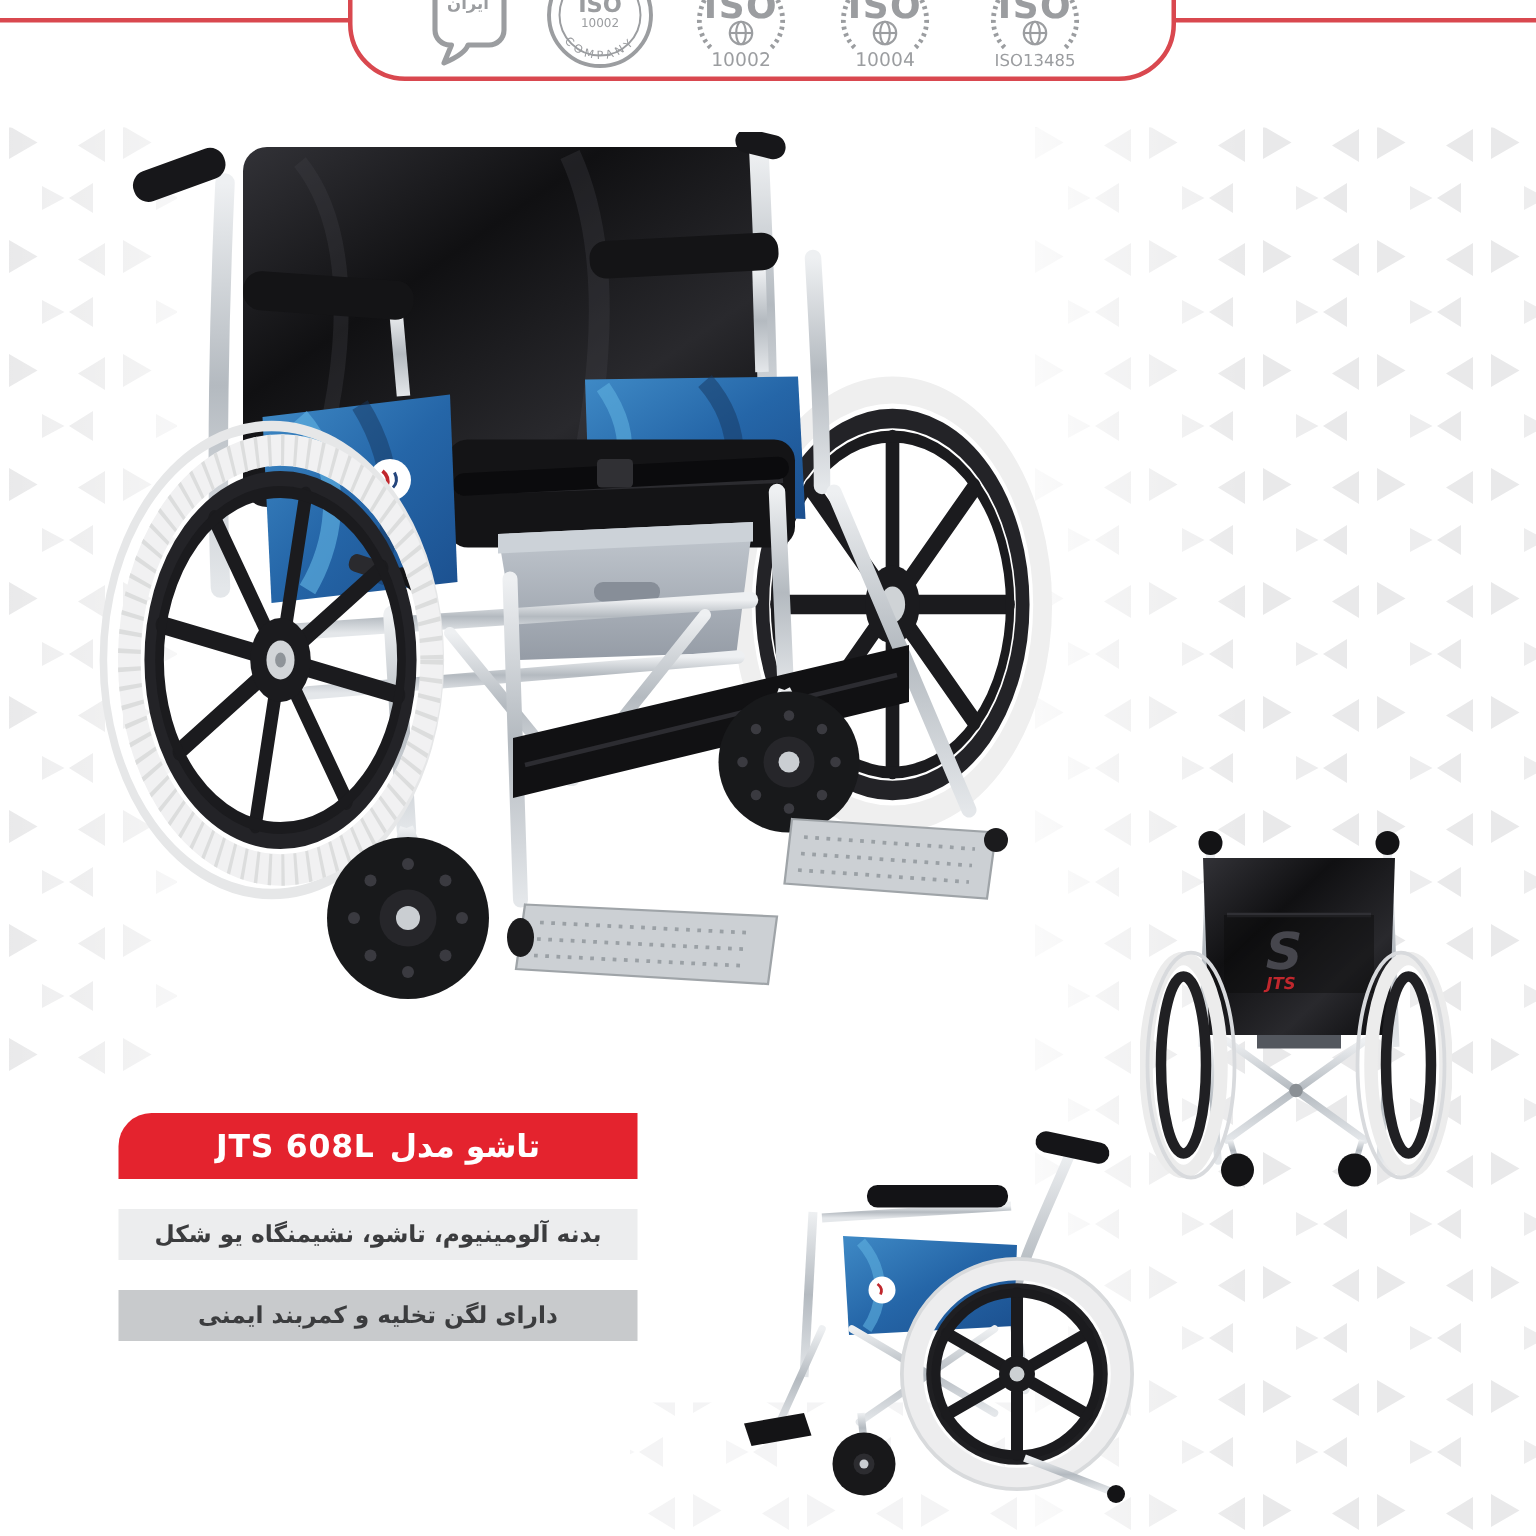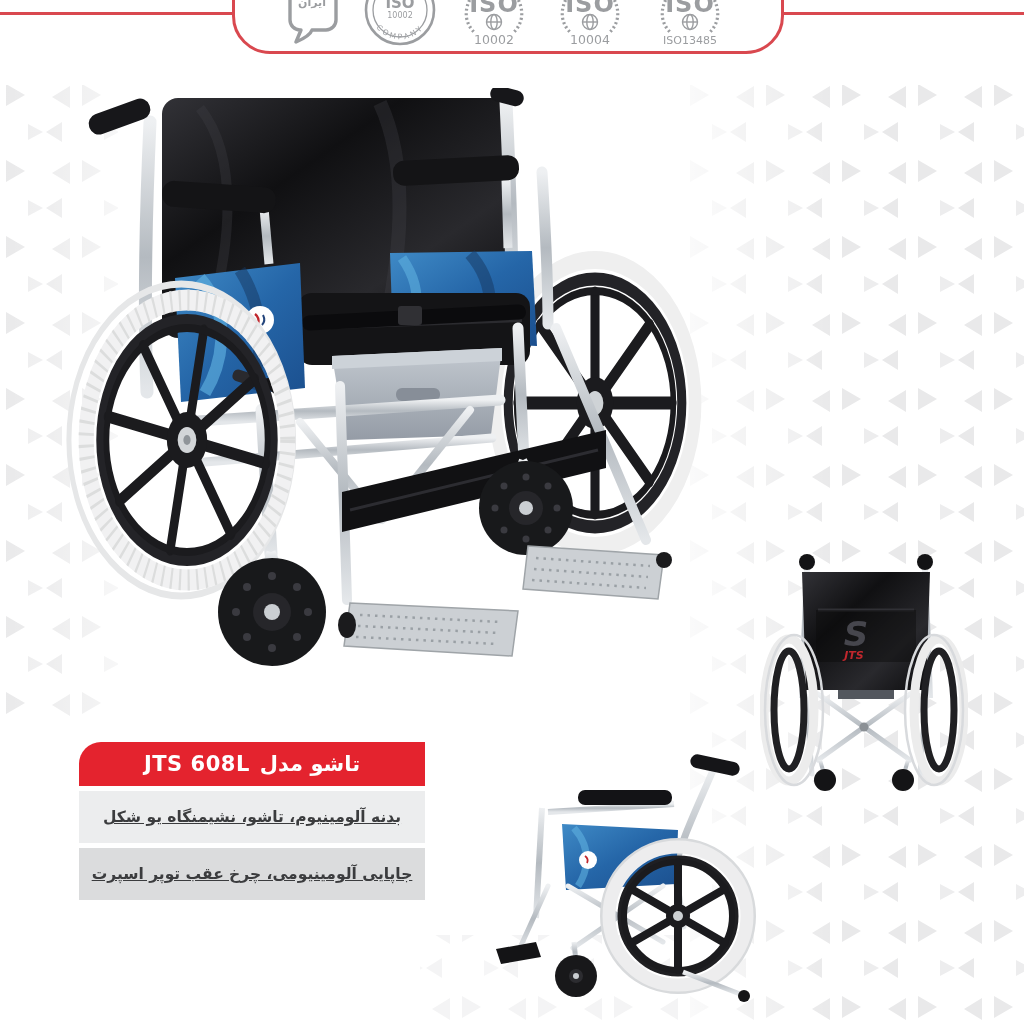--- a/index.html
+++ b/index.html
@@ -25,22 +25,22 @@
   #main-figure{left:50px;top:88px;}
   #side-figure{left:478px;top:746px;}
   #back-figure{left:760px;top:546px;}
 
   
   #spec-panel{position:absolute;left:79px;top:742px;width:346px;z-index:2;direction:rtl;}
   .spec-banner{height:44px;background:#E4232E;border-radius:22px 0 0 0;display:flex;
                align-items:center;justify-content:center;gap:10px;color:#ffffff;
                font-size:21px;font-weight:bold;}
   .spec-banner .model{direction:ltr;letter-spacing:.5px;}
-  .feature-row{height:52px;margin-top:5px;display:flex;align-items:center;justify-content:center;
-               font-size:15.5px;font-weight:bold;color:#3B3C3E;text-decoration:underline;}
+  .feature-row{height:34px;margin-top:20px;display:flex;align-items:center;justify-content:center;
+               font-size:15.5px;font-weight:bold;color:#3B3C3E;}
   .feature-row.r0{background:#ECEDEE;}
   .feature-row.r1{background:#C8CACC;}
   .feature-row.r2{background:#DBDCDD;}
   .feature-row.r3{background:#CDCFD1;border-radius:0 0 26px 0;}
 
   .badge text{font-family:"DejaVu Sans",sans-serif;}
 </style>
 </head>
 <body>
 
@@ -416,18 +416,18 @@
   </svg>
 
   <div id="spec-panel">
     <div class="spec-banner">
       <span>تاشو مدل</span>
       <span class="model">JTS 608L</span>
     </div>
     <div class="feature-row r0">
       <span>بدنه آلومینیوم، تاشو، نشیمنگاه یو شکل</span>
     </div>
-    <div class="feature-row r2">
-      <span>جاپایی آلومینیومی، چرخ عقب توپر اسپرت</span>
+    <div class="feature-row r1">
+      <span>دارای لگن تخلیه و کمربند ایمنی</span>
     </div>
   </div>
 
 </div>
 
 </body></html>

